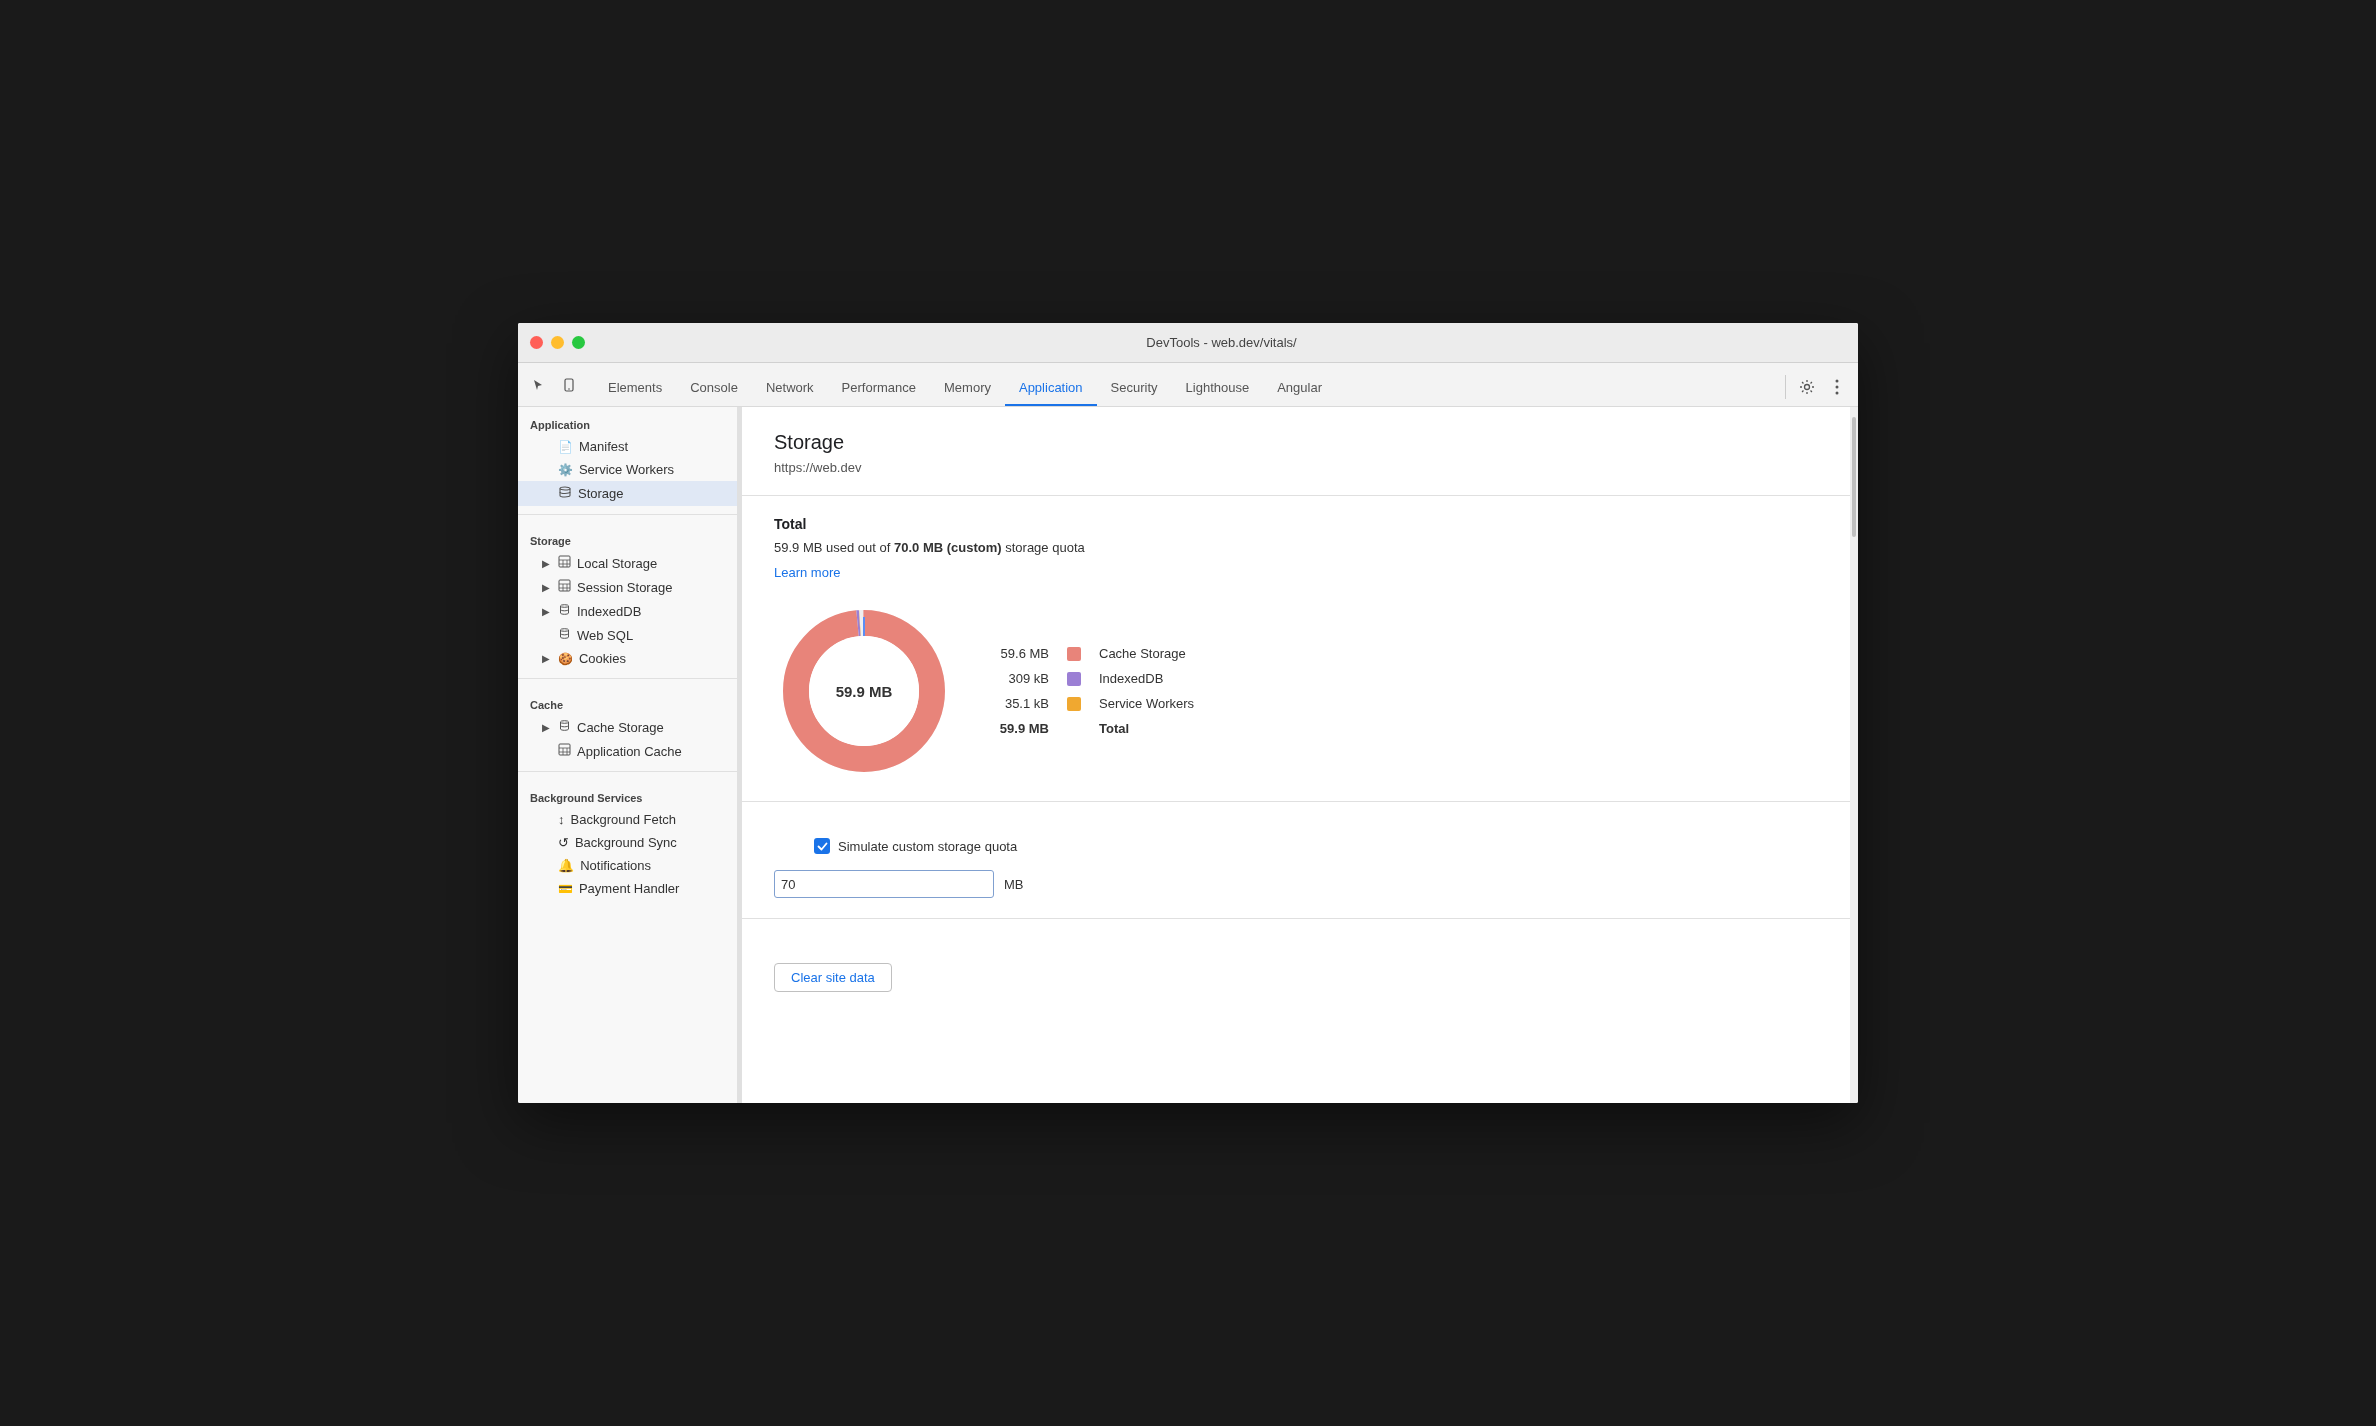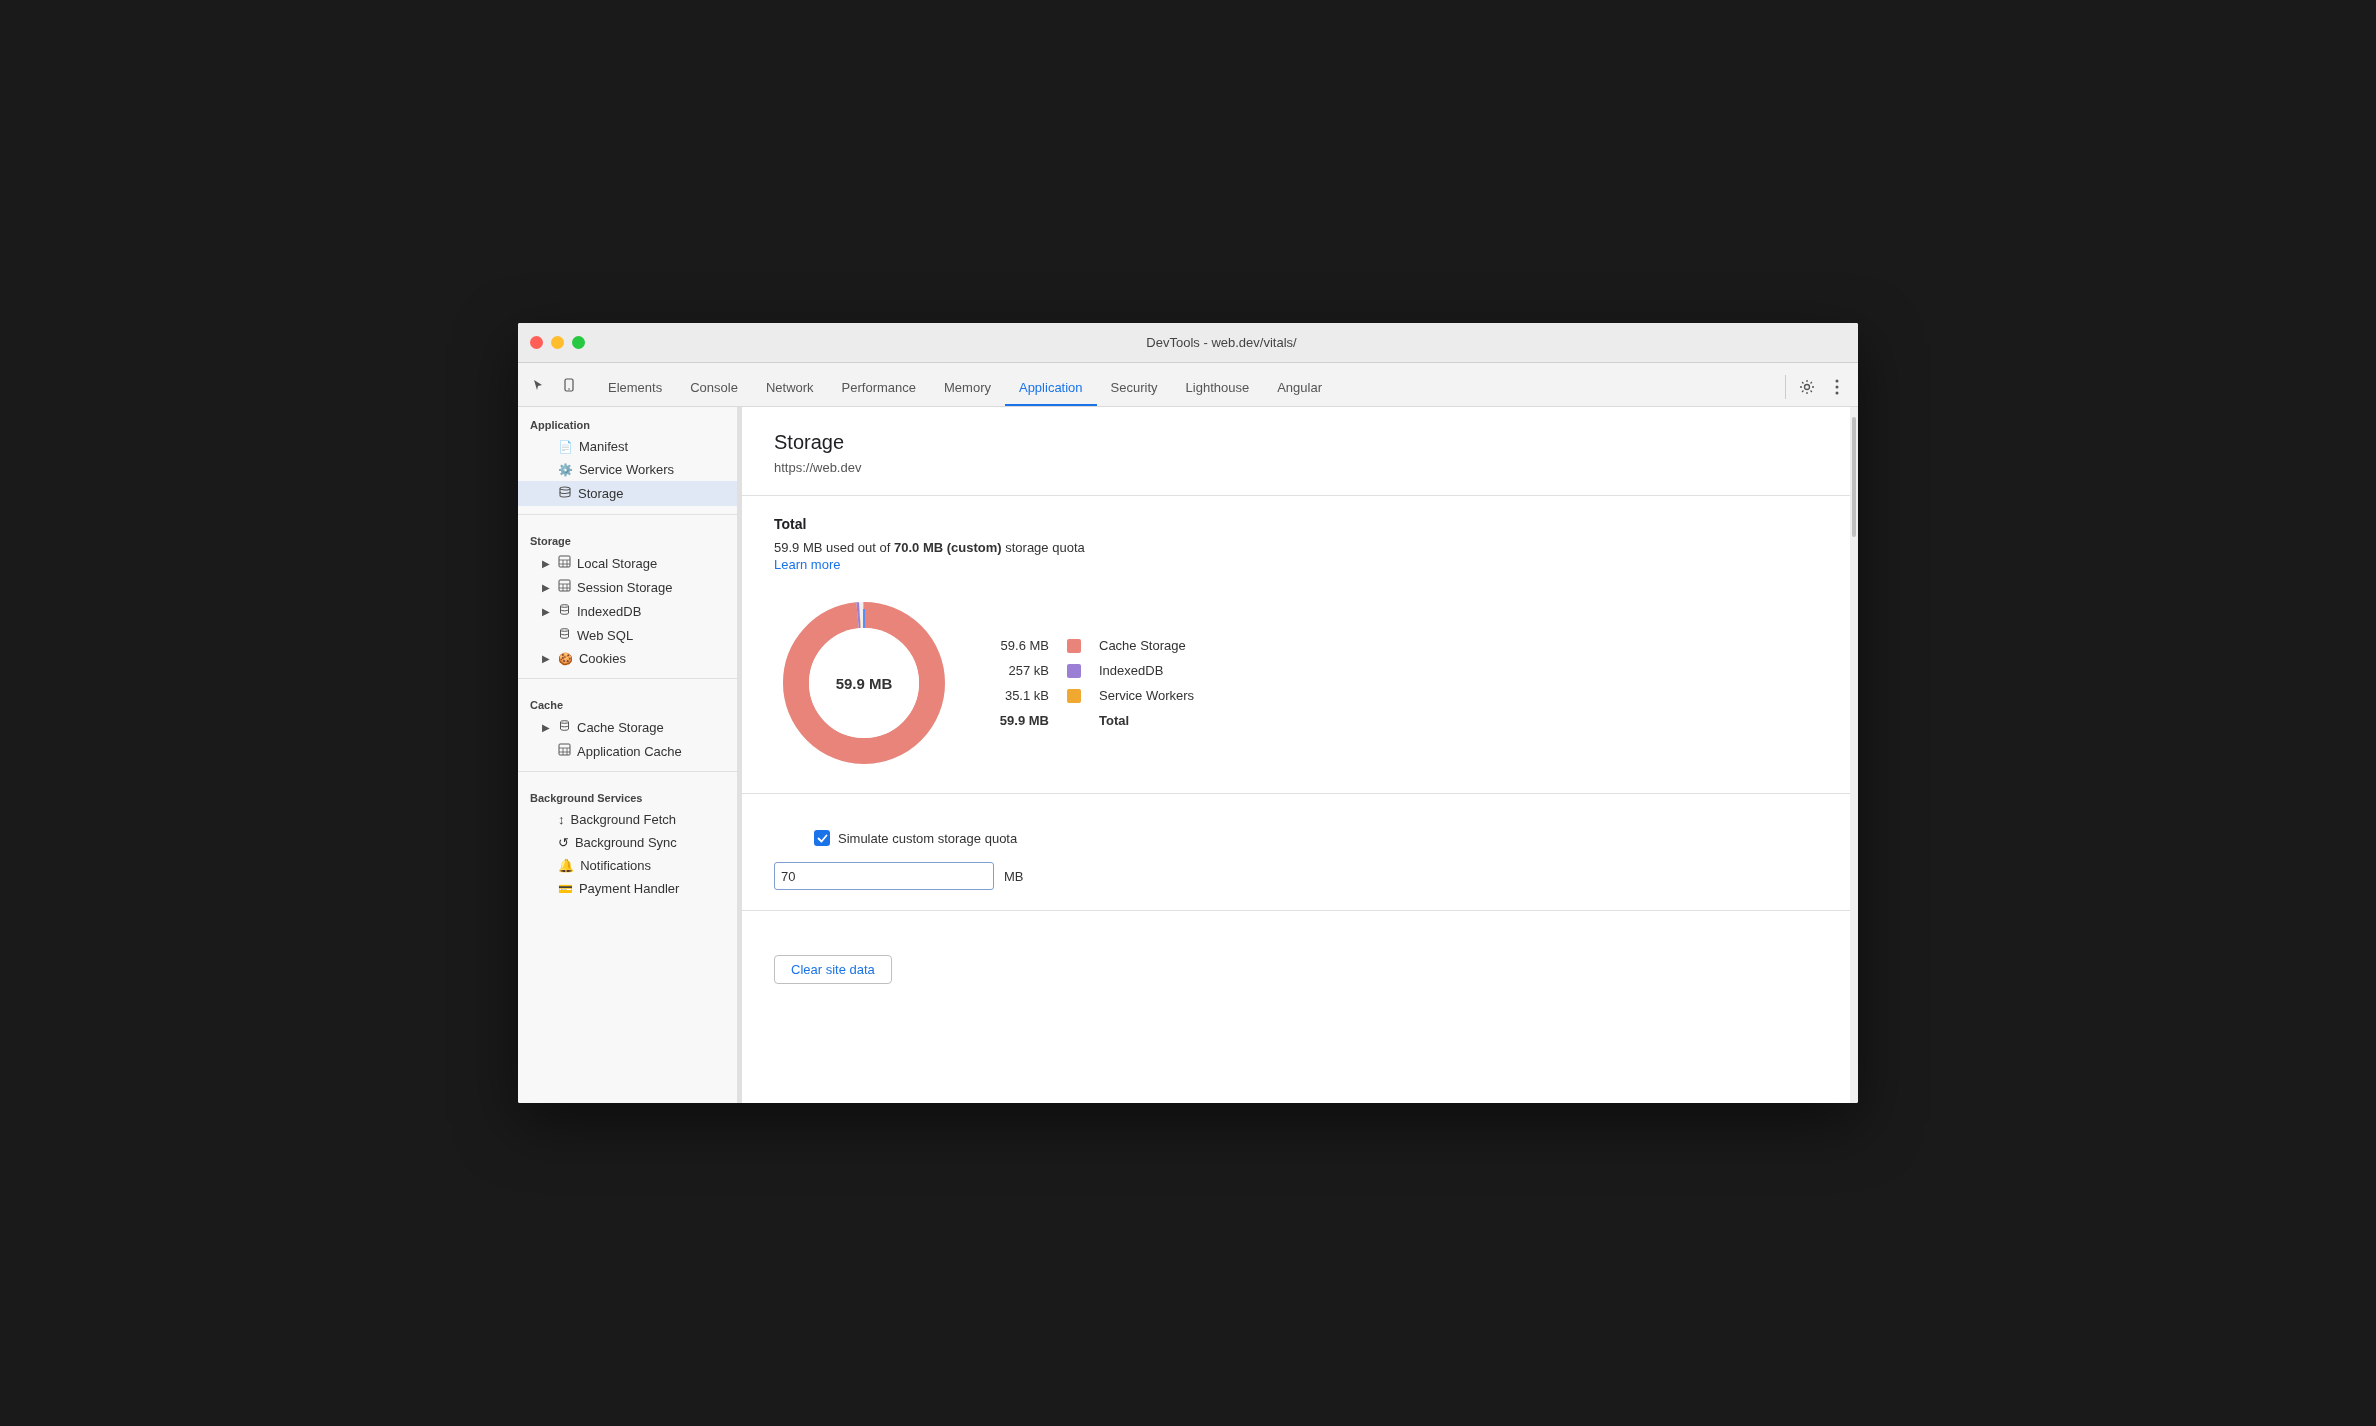--- a/index.html
+++ b/index.html
@@ -178,20 +178,21 @@
     }
     .usage-title {
       font-size: 14px;
       font-weight: 600;
       color: #202124;
       margin-bottom: 8px;
     }
     .usage-desc {
       font-size: 13px;
       color: #333;
+      margin-bottom: 8px;
     }
     .usage-desc strong {
       font-weight: 600;
     }
     .learn-more {
       font-size: 13px;
       color: #1a73e8;
       text-decoration: none;
       cursor: pointer;
     }
@@ -524,21 +525,21 @@
           <div class="donut-label">59.9 MB</div>
         </div>
 
         <div class="legend">
           <div class="legend-item">
             <span class="legend-size">59.6 MB</span>
             <span class="legend-box" style="background:#e8847a;"></span>
             <span class="legend-name">Cache Storage</span>
           </div>
           <div class="legend-item">
-            <span class="legend-size">257 kB</span>
+            <span class="legend-size">309 kB</span>
             <span class="legend-box" style="background:#9b7fd4;"></span>
             <span class="legend-name">IndexedDB</span>
           </div>
           <div class="legend-item">
             <span class="legend-size">35.1 kB</span>
             <span class="legend-box" style="background:#f0a830;"></span>
             <span class="legend-name">Service Workers</span>
           </div>
           <div class="legend-item legend-total">
             <span class="legend-size" style="font-weight:700;">59.9 MB</span>

